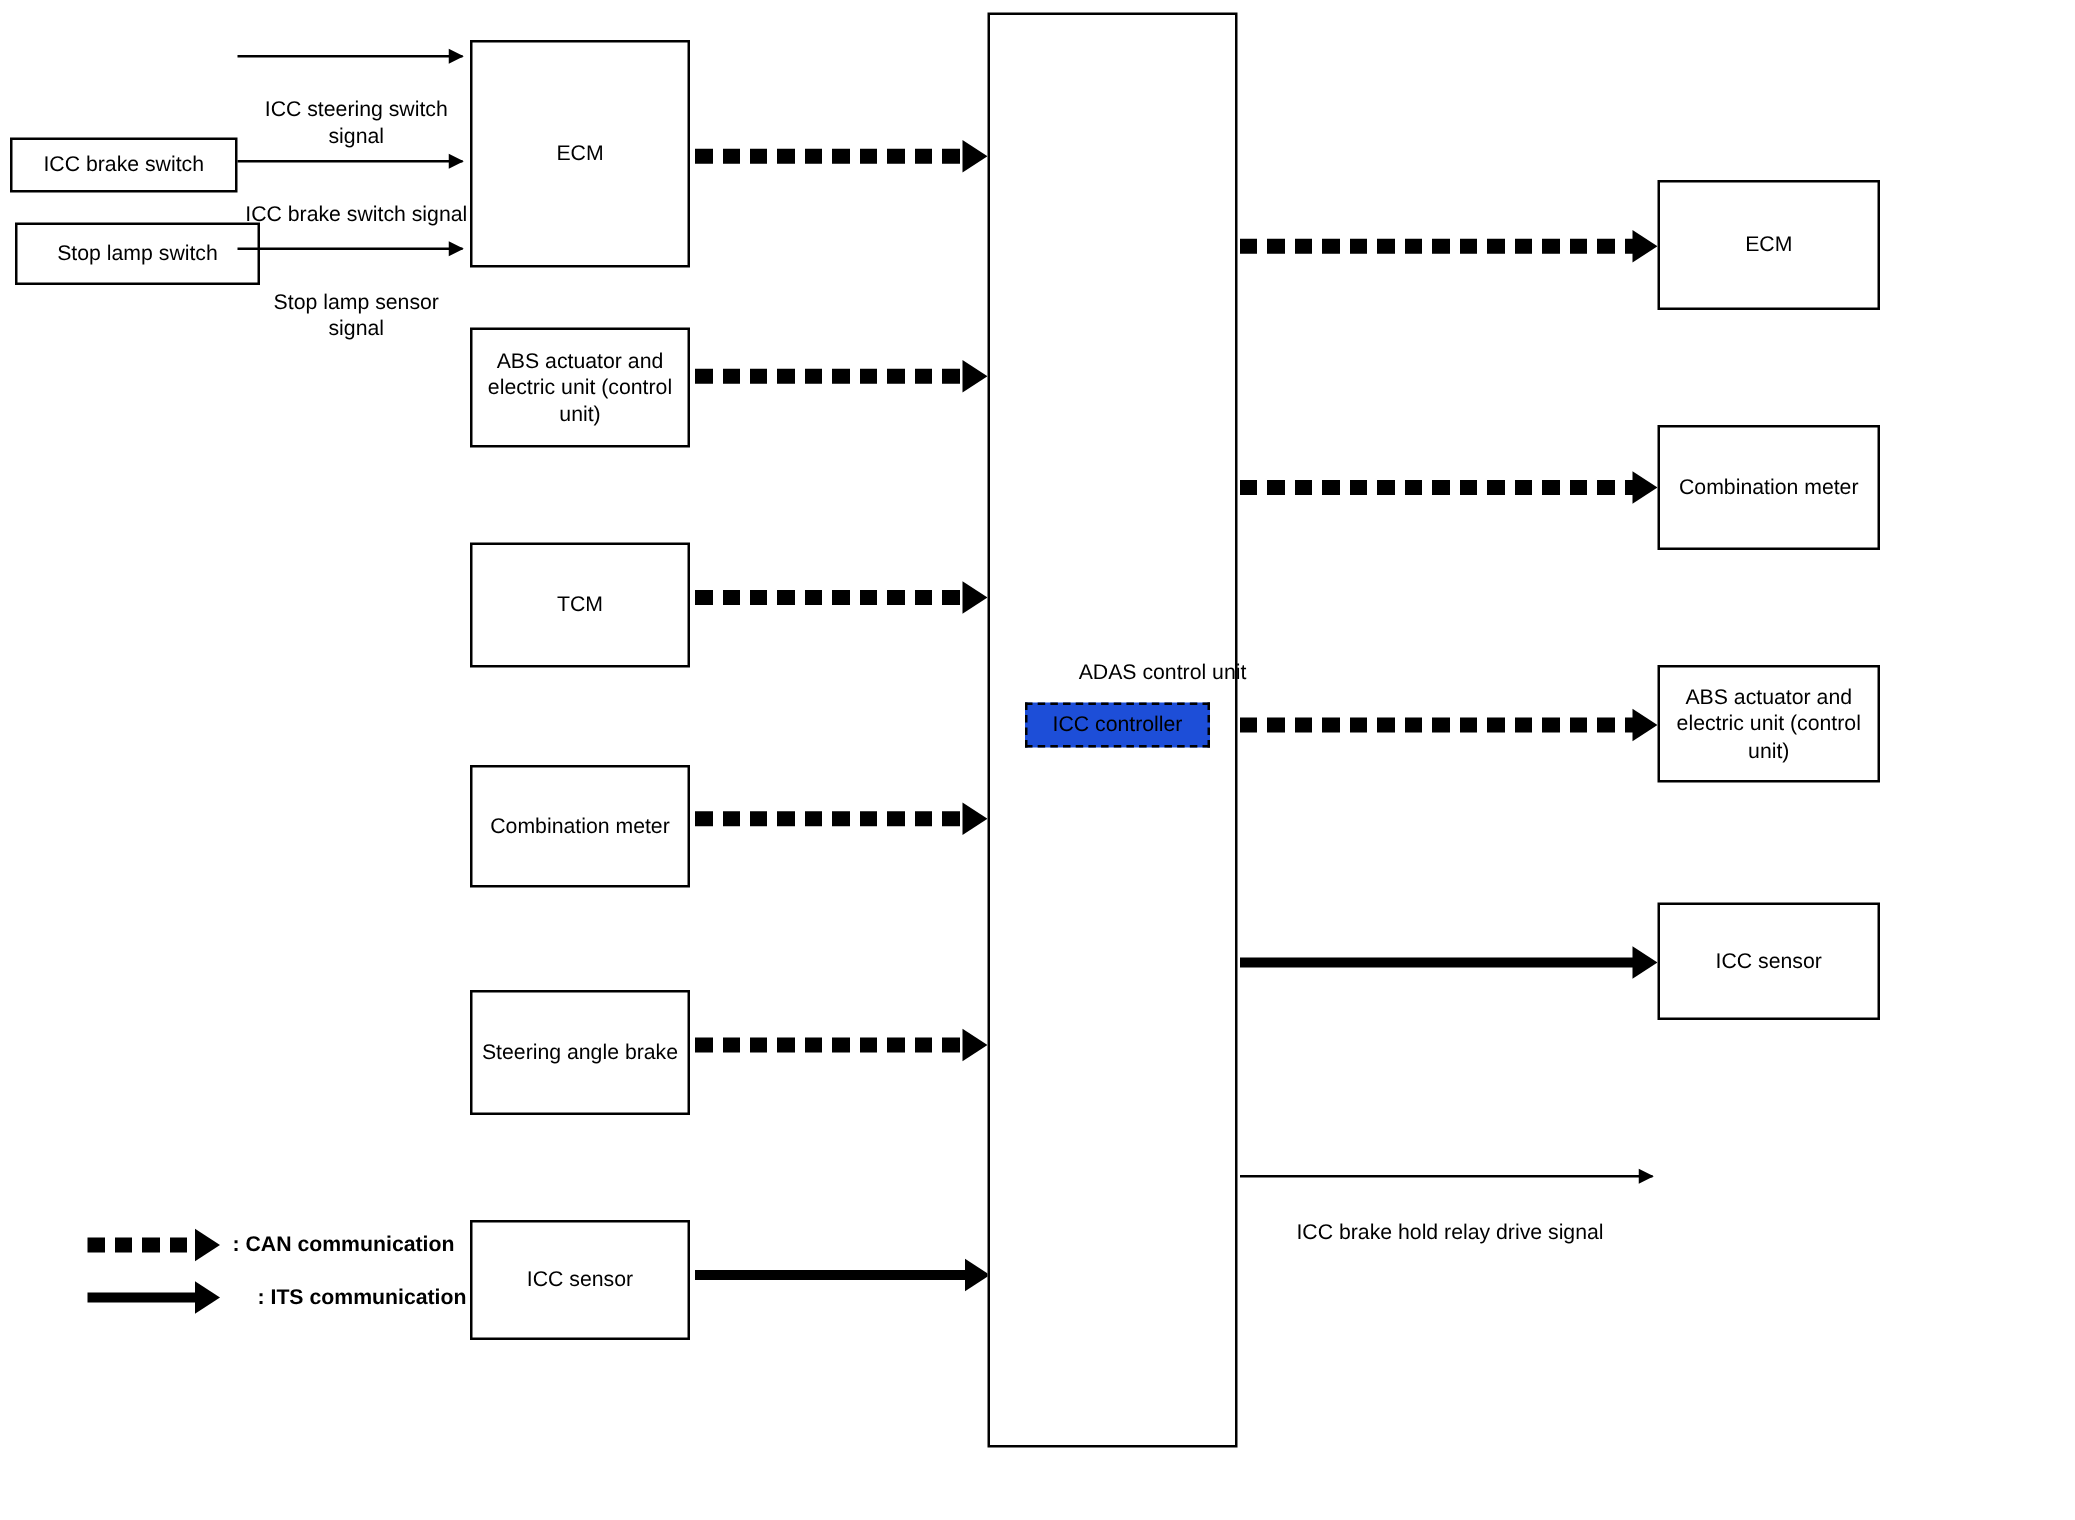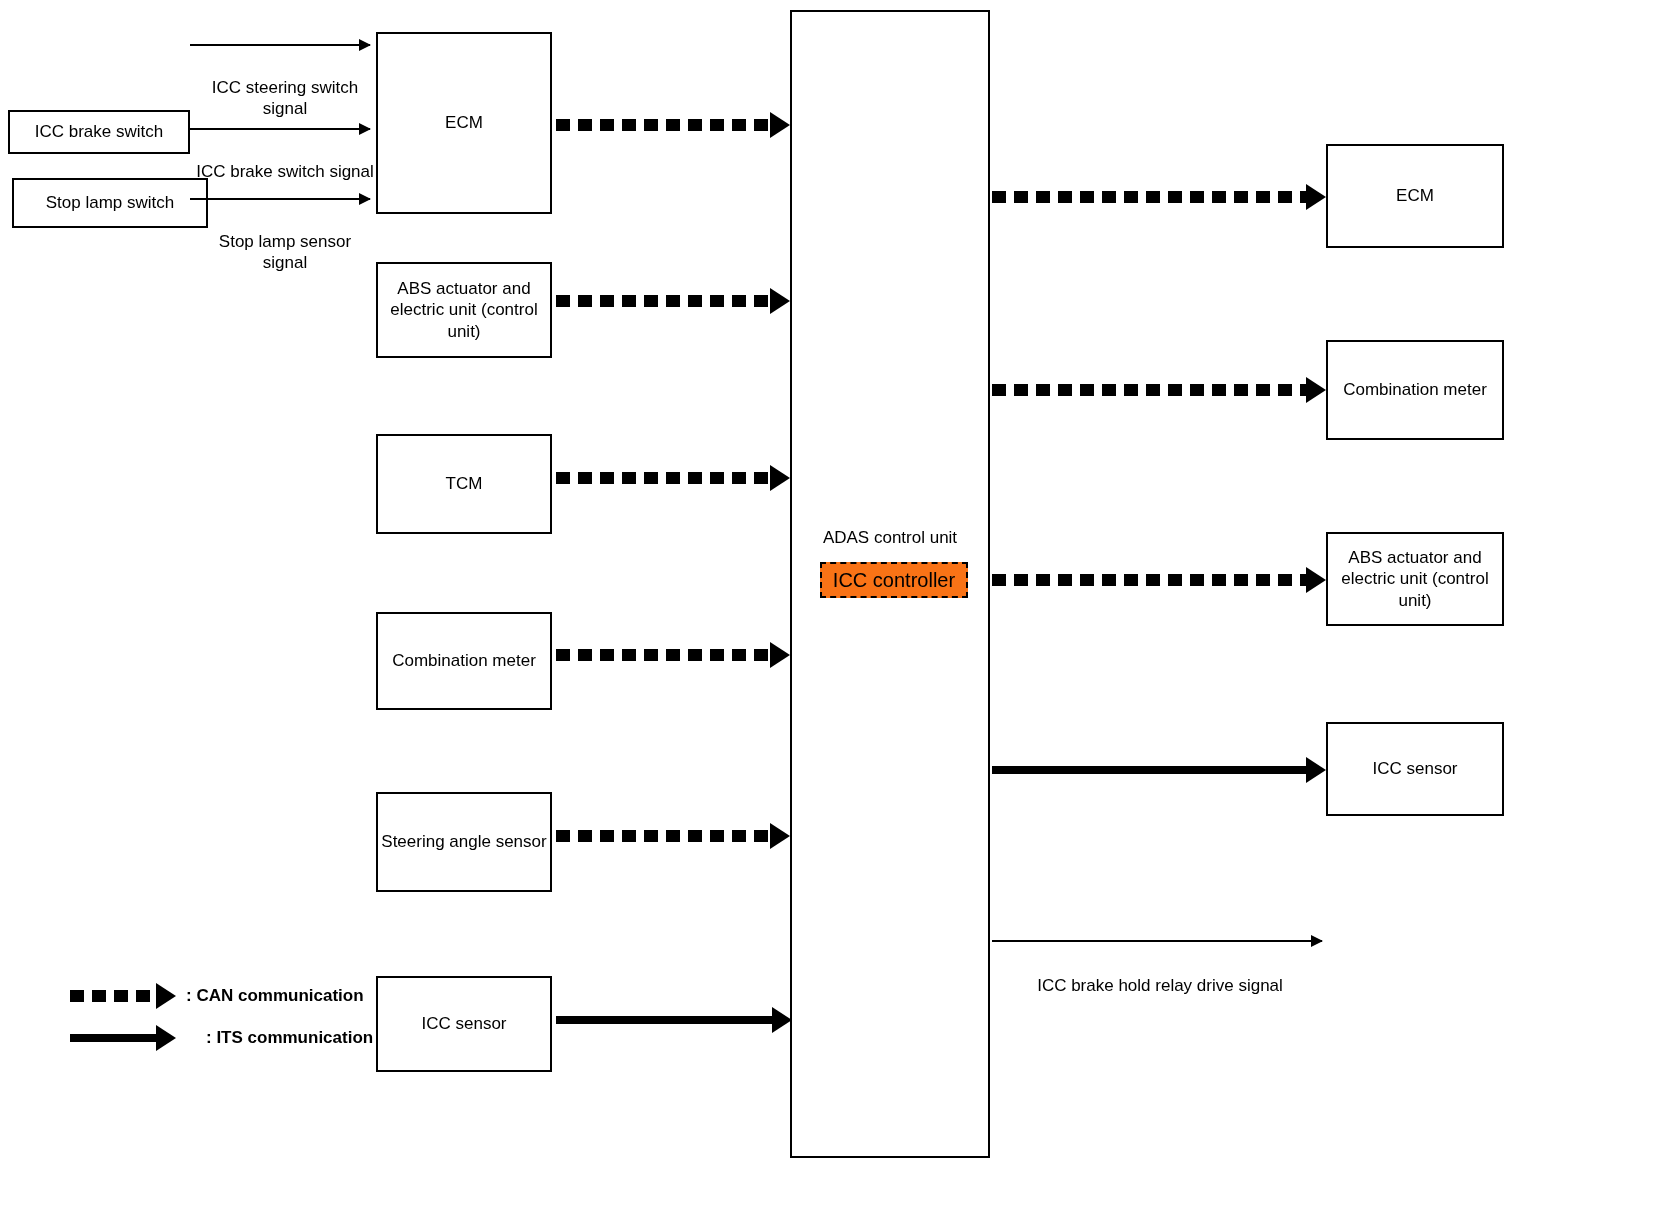--- a/index.html
+++ b/index.html
@@ -7,25 +7,25 @@
        font-family:"Liberation Sans",sans-serif;color:#000;overflow:hidden;}
 
   #stage{position:absolute;left:0;top:0;width:1660px;height:1216px;}
 
   .box{position:absolute;border:2px solid #000;background:#fff;
        display:flex;align-items:center;justify-content:center;
        text-align:center;font-size:17px;line-height:1.25;box-sizing:border-box;}
 
   .adas{position:absolute;border:2px solid #000;background:#fff;box-sizing:border-box;}
 
-  .adas-label{position:absolute;font-size:17px;white-space:nowrap;text-align:center;}
+  .adas-label{position:absolute;font-size:17px;white-space:nowrap;text-align:center;padding-left:40px;}
 
-  .icc-ctrl{position:absolute;border:2px dashed #000;background:#f97316;
+  .icc-ctrl{position:absolute;border:2px dashed #000;background:#1d4ed8;
             display:flex;align-items:center;justify-content:center;
-            font-size:20px;box-sizing:border-box;}
+            font-size:17px;box-sizing:border-box;}
 
   
   .plain{position:absolute;height:2px;background:#000;}
   .plain::after{content:"";position:absolute;right:-1px;top:-5px;
       width:0;height:0;border-left:12px solid #000;
       border-top:6px solid transparent;border-bottom:6px solid transparent;}
 
   
   .its{position:absolute;height:8px;background:#000;}
   .its::after{content:"";position:absolute;right:-16px;top:-9px;
@@ -92,21 +92,21 @@
     <span>TCM</span>
   </div>
   <div class="can" style="left:556px;top:472px;width:218px;"></div>
 
   <div class="box" style="left:376px;top:612px;width:176px;height:98px;">
     <span>Combination meter</span>
   </div>
   <div class="can" style="left:556px;top:649px;width:218px;"></div>
 
   <div class="box" style="left:376px;top:792px;width:176px;height:100px;">
-    <span>Steering angle sensor</span>
+    <span>Steering angle brake</span>
   </div>
   <div class="can" style="left:556px;top:830px;width:218px;"></div>
 
   <div class="box" style="left:376px;top:976px;width:176px;height:96px;">
     <span>ICC sensor</span>
   </div>
   <div class="its" style="left:556px;top:1016px;width:220px;"></div>
 
   <div class="adas" style="left:790px;top:10px;width:200px;height:1148px;"></div>
   <div class="adas-label" style="left:790px;top:528px;width:200px;">ADAS control unit</div>

